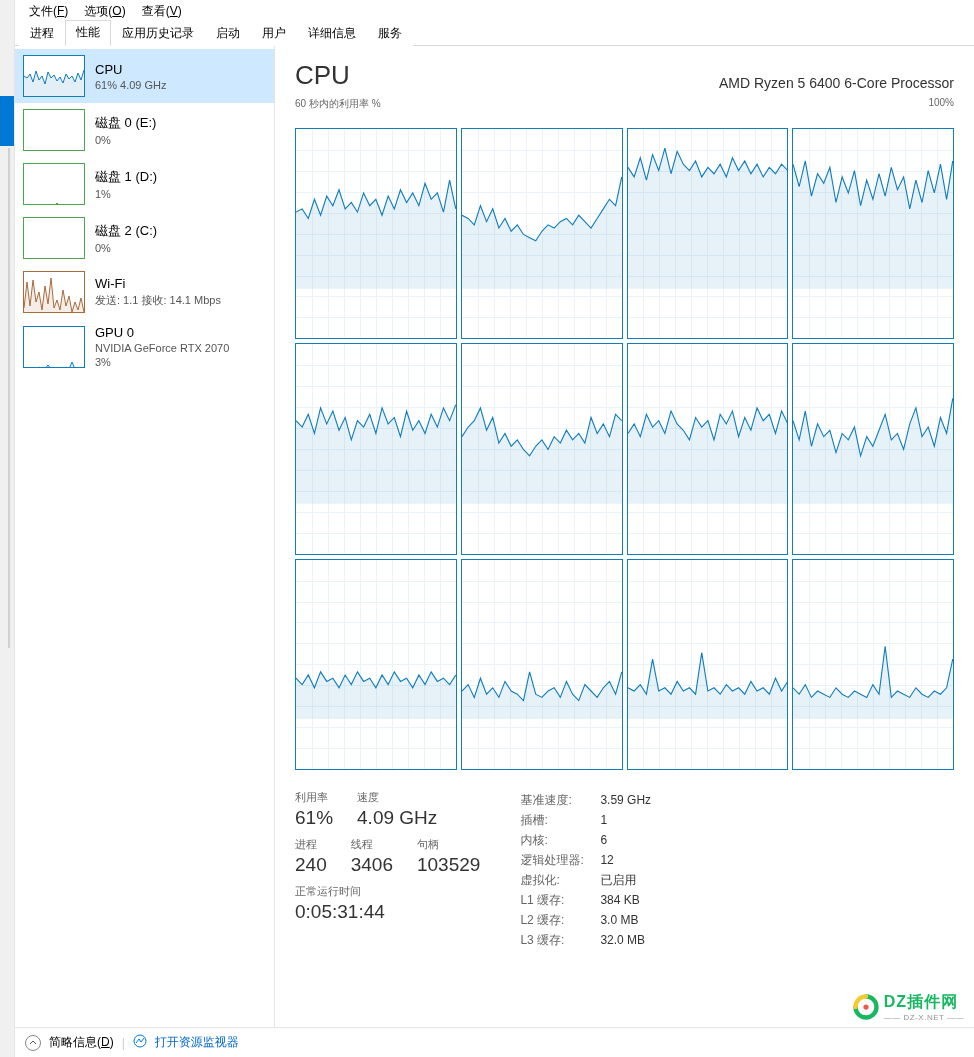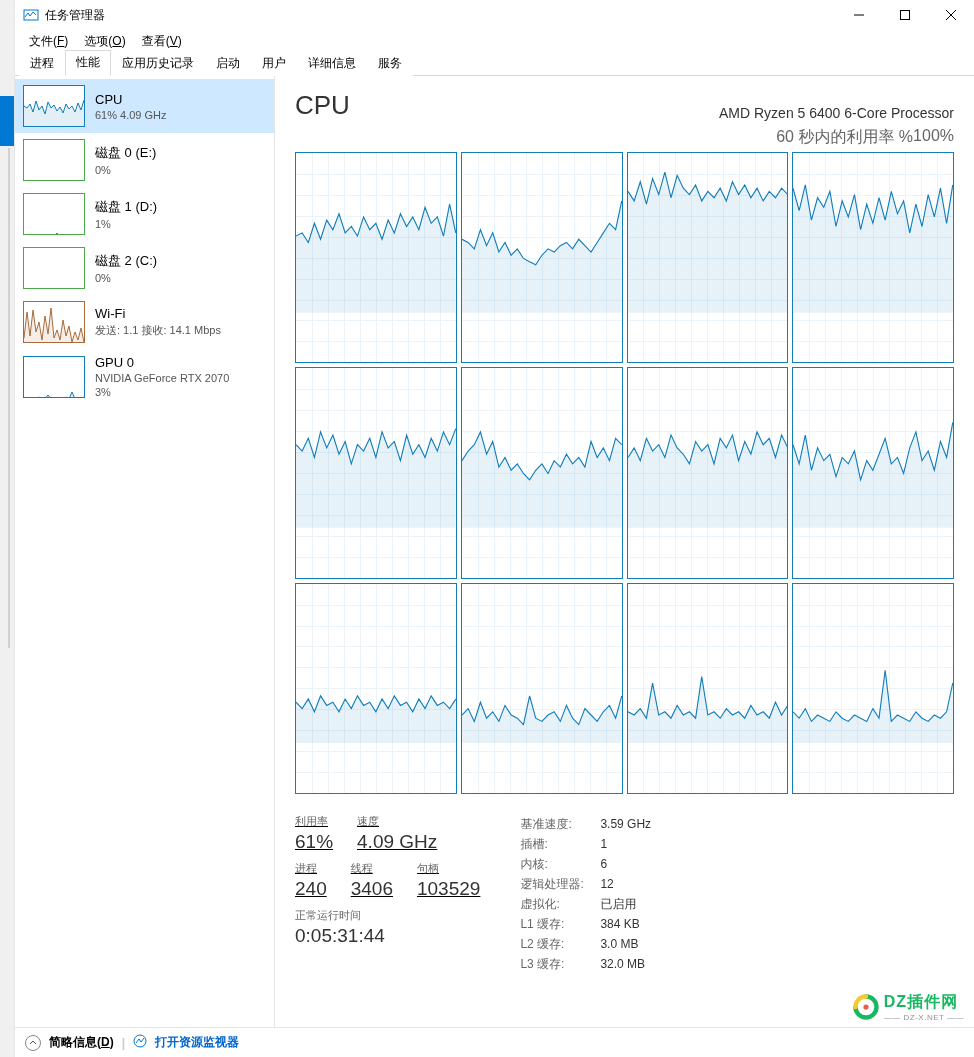--- a/index.html
+++ b/index.html
@@ -25,83 +25,56 @@
 .sideitem { display: flex; padding: 6px 8px; gap: 10px; cursor: pointer; align-items: center; }
 .sideitem.active { background: #cde8ff; }
 .sideitem .thumb { width: 62px; height: 42px; border: 1px solid; position: relative; background: #fff; overflow: hidden; }
 .sideitem .thumb svg { position: absolute; left: 0; top: 0; }
 .sideitem .labels .l1 { font-size: 13px; color: #000; }
 .sideitem .labels .l2 { font-size: 11px; color: #555; margin-top: 2px; }
 .detail { flex: 1; padding: 14px 20px 10px 20px; display: flex; flex-direction: column; }
 .detail-head { display: flex; justify-content: space-between; align-items: flex-end; margin-bottom: 6px; }
 .detail-head .big { font-size: 26px; font-weight: 400; color: #333; }
 .detail-head .model { font-size: 14px; color: #333; }
-.chartlabels { display: flex; justify-content: flex-end; font-size: 16px; color: #666; margin-bottom: 4px; }
+.chartlabels { display: flex; justify-content: space-between; font-size: 10px; color: #666; margin-bottom: 17px; }
 .coregrid { display: grid; grid-template-columns: repeat(4,1fr); grid-template-rows: repeat(3,1fr); gap: 4px; height: 642px; }
 .corecell { border: 1px solid #117dbb; position: relative; background: #fff; }
 .corecell .gridlines { position: absolute; inset: 0; }
 .corecell .gridlines div.h { position: absolute; left: 0; right: 0; height: 1px; background: #eaf3f9; }
 .corecell .gridlines div.v { position: absolute; top: 0; bottom: 0; width: 1px; background: #eaf3f9; }
 .corecell svg { position: absolute; inset: 0; }
 .stats { display: flex; margin-top: 20px; gap: 40px; }
-.statsblock .statrow { display: flex; gap: 24px; margin-bottom: 8px; text-decoration: underline; }
+.statsblock .statrow { display: flex; gap: 24px; margin-bottom: 8px; }
 .statsblock .stat .label { font-size: 11px; color: #666; }
 .statsblock .stat .value { font-size: 19px; color: #333; margin-top: 2px; }
 .statsblock .uptime .label { font-size: 11px; color: #666; }
 .statsblock .uptime .value { font-size: 19px; color: #333; margin-top: 2px; }
 .infotable { font-size: 12px; }
 .infotable .row { display: flex; line-height: 20px; }
 .infotable .row .k { width: 80px; color: #666; }
 .infotable .row .v { color: #333; }
-.footer { height: 30px; border-top: 1px solid #e5e5e5; display: flex; align-items: center; padding: 0 10px; gap: 8px; font-size: 12px; font-weight: bold; }
+.footer { height: 30px; border-top: 1px solid #e5e5e5; display: flex; align-items: center; padding: 0 10px; gap: 8px; font-size: 12px; }
 .footer .circle { width: 16px; height: 16px; border: 1px solid #888; border-radius: 50%; display: inline-flex; align-items: center; justify-content: center; }
 .footer .link { color: #0066cc; cursor: pointer; }
 .footer .sep { color: #ccc; }
 .watermark { position: absolute; right: 10px; bottom: 35px; display: flex; align-items: center; gap: 4px; opacity: 0.9; }
 .watermark .logo { width: 28px; height: 28px; }
 .watermark .txt .l1 { font-size: 16px; font-weight: bold; color: #00b050; letter-spacing: 1px; }
 .watermark .txt .l2 { font-size: 8px; color: #888; letter-spacing: 0.5px; }
 </style>
 </head>
 <body>
 
 <div class="left-sliver">
   <div class="blue1"></div>
   <div class="vline"></div>
 </div>
 
 <div class="window">
 
-  <div class="titlebar">
-    <span class="appicon">
-      <svg width="16" height="16" viewBox="0 0 16 16">
-          <rect x="1" y="3" width="14" height="10" fill="none" stroke="#0078d4" stroke-width="1"></rect>
-          <polyline points="2,10 5,6 7,9 10,5 13,8" fill="none" stroke="#0078d4" stroke-width="1"></polyline>
-        </svg>
-    </span>
-    <span class="title">任务管理器</span>
-    <div class="winbtns">
-      <div class="winbtn">
-          <svg width="10" height="10">
-            <line x1="0" y1="5" x2="10" y2="5" stroke-width="1"></line>
-          </svg>
-        </div>
-      <div class="winbtn">
-          <svg width="10" height="10">
-            <rect x="0.5" y="0.5" width="9" height="9" fill="none" stroke-width="1"></rect>
-          </svg>
-        </div>
-      <div class="winbtn">
-          <svg width="10" height="10">
-            <line x1="0" y1="0" x2="10" y2="10" stroke-width="1"></line>
-            <line x1="10" y1="0" x2="0" y2="10" stroke-width="1"></line>
-          </svg>
-        </div>
-    </div>
-  </div>
 
   <div class="menubar">
     <span class="menuitem">文件(<span class="ak">F</span>)</span>
     <span class="menuitem">选项(<span class="ak">O</span>)</span>
     <span class="menuitem">查看(<span class="ak">V</span>)</span>
   </div>
 
   <div class="tabbar">
       <span class="tab">进程</span>
       <span class="tab active">性能</span>

